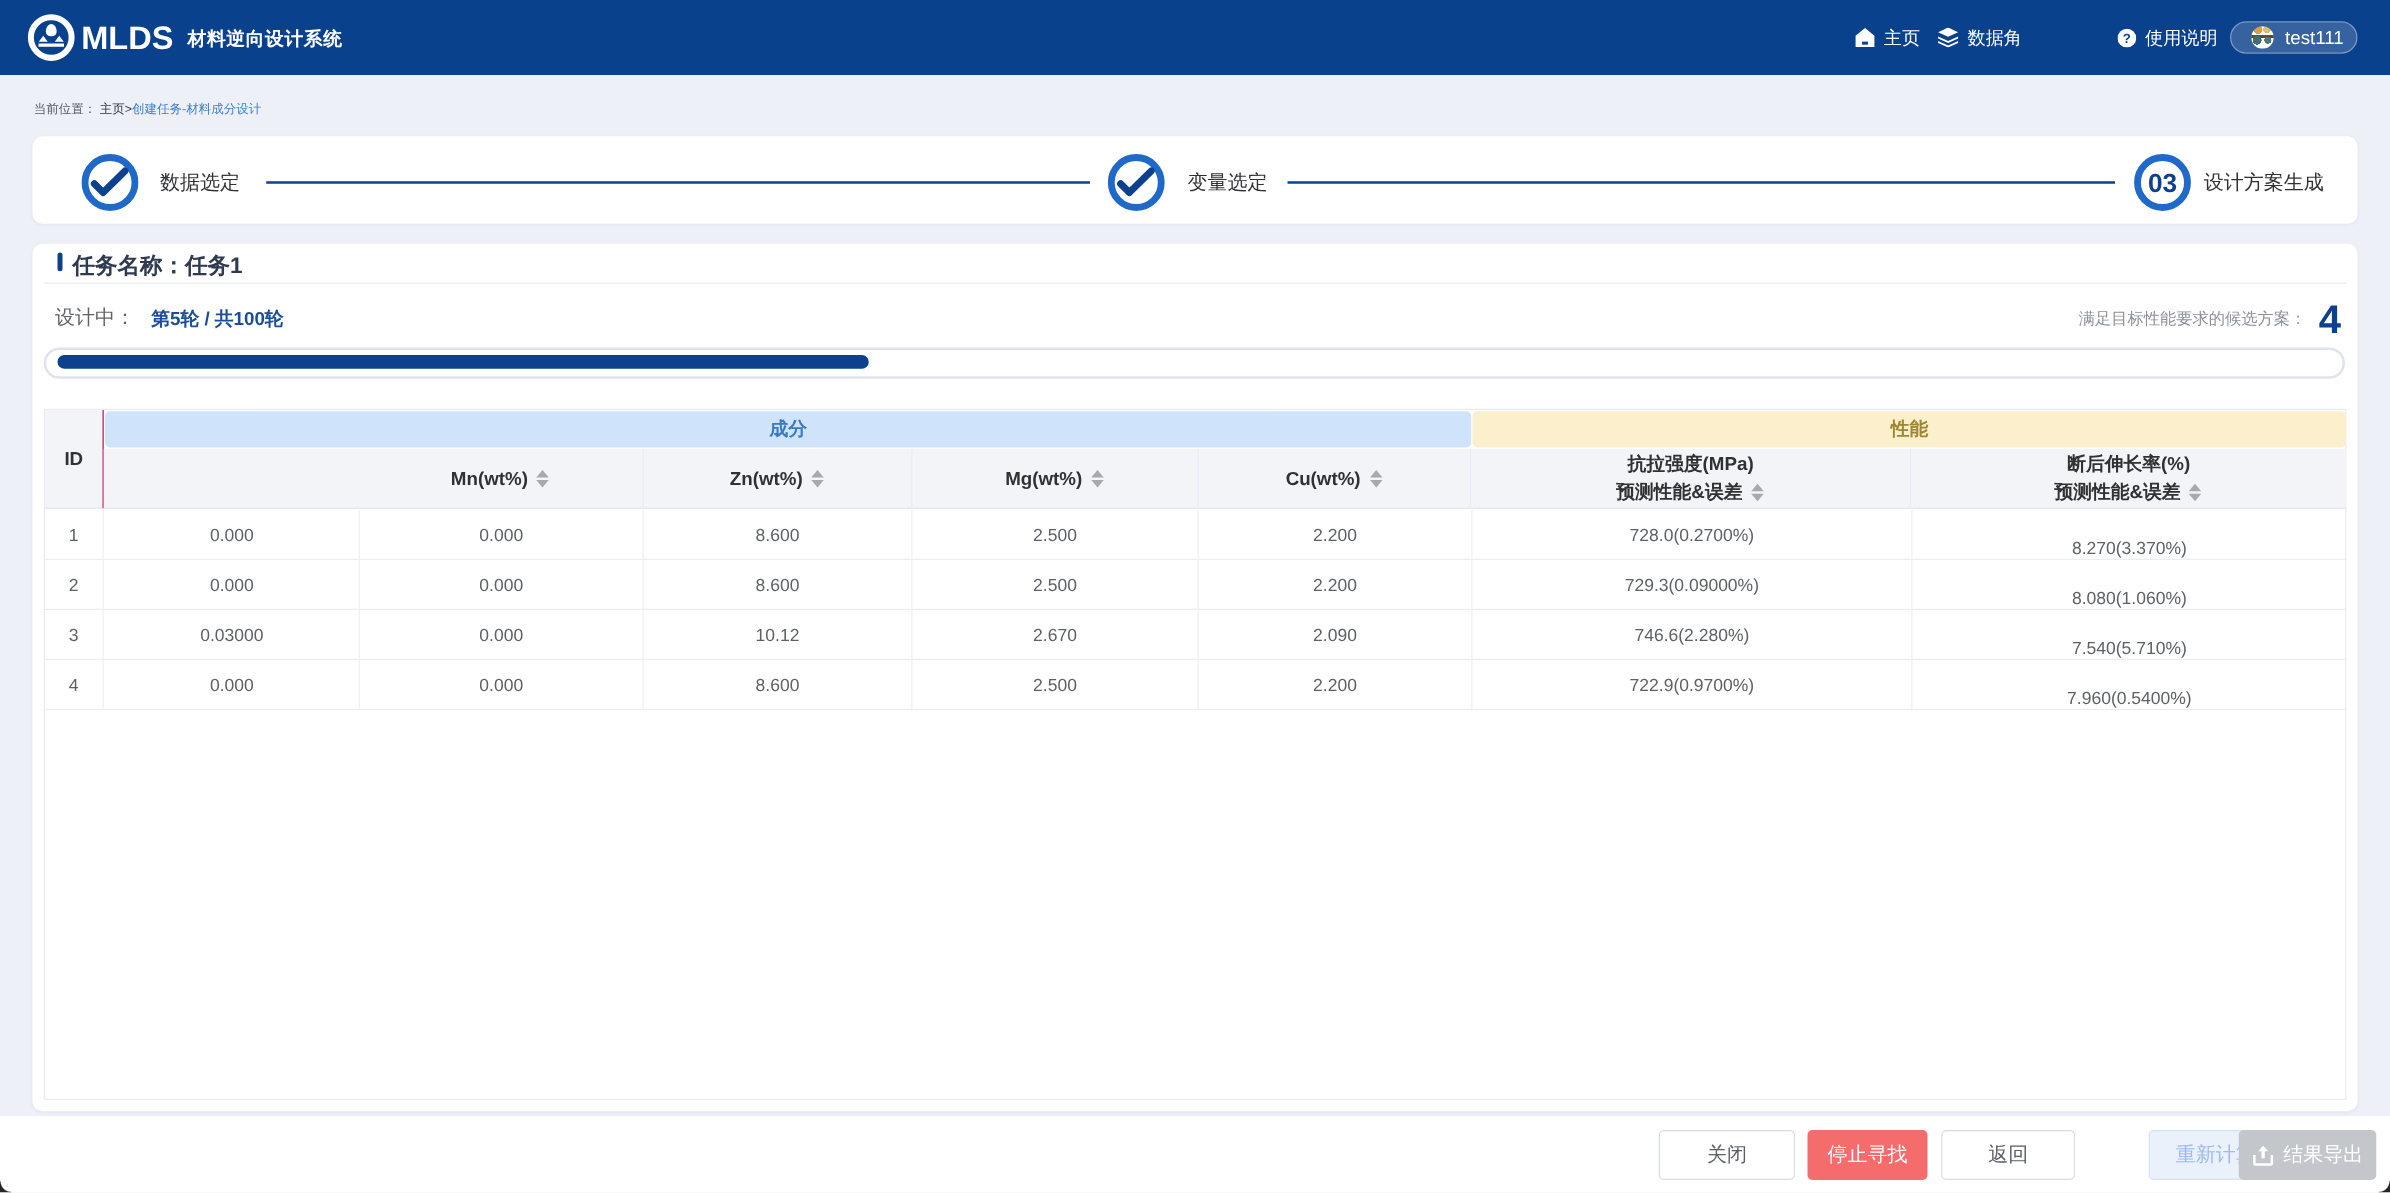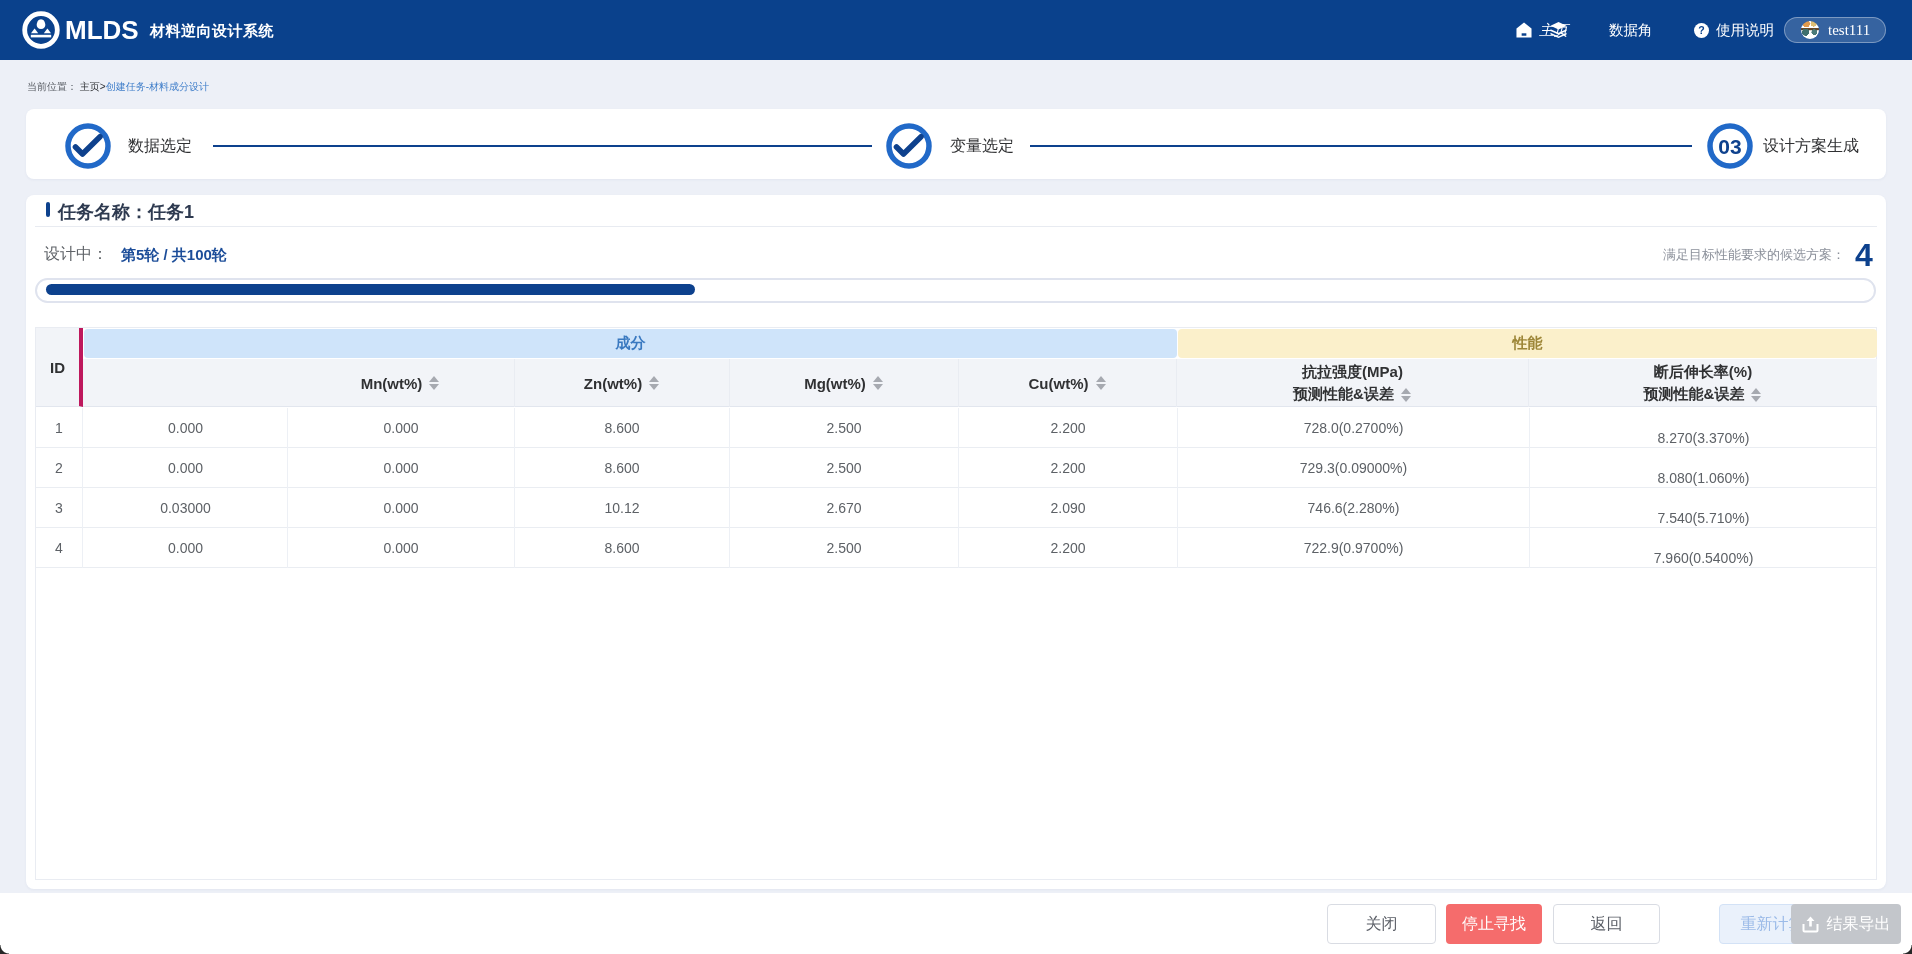--- a/index.html
+++ b/index.html
@@ -6,21 +6,21 @@
   * { margin:0; padding:0; box-sizing:border-box; }
   html,body { width:1912px; height:954px; overflow:hidden; }
   body { font-family:"Liberation Sans", sans-serif; background:#edf0f7; position:relative; }
   
   .navbar { position:absolute; left:0; top:0; width:1912px; height:60px; background:#0a418c;padding-left:16px; }
   .logo-circle { position:absolute; left:22px; top:11px; width:38px; height:38px; }
   .brand { position:absolute; left:65px; top:15px; font-size:26px; font-weight:bold; color:#fff; }
   .brand-sub { position:absolute; left:150px; top:22px; font-size:15px; font-weight:bold; color:#fff; letter-spacing:0.5px; }
   .navitem { position:absolute; top:0; height:60px; display:flex; align-items:center; color:#fff; font-size:14.5px; }
   .navitem svg { margin-right:7px; }
-  .userpill { position:absolute; left:1784px; top:17px; width:102px; height:26px; background:rgba(255,255,255,.18); border:1px solid rgba(255,255,255,.35); border-radius:13px; display:flex; align-items:center;font-family:Liberation Serif, serif; }
+  .userpill { position:absolute; left:1784px; top:17px; width:102px; height:26px; background:rgba(255,255,255,.18); border:1px solid rgba(255,255,255,.35); border-radius:13px; display:flex; align-items:center; }
   .avatar { width:18px; height:18px; border-radius:50%; margin-left:16px; position:relative; overflow:hidden;
     background:
       radial-gradient(circle at 30% 16%, #e09a4e 0 17%, rgba(0,0,0,0) 18%),
       radial-gradient(circle at 70% 14%, #ddbe74 0 15%, rgba(0,0,0,0) 16%),
       radial-gradient(circle at 26% 62%, #3f6f6e 0 20%, rgba(0,0,0,0) 21%),
       radial-gradient(circle at 74% 62%, #4a7a78 0 16%, rgba(0,0,0,0) 17%),
       linear-gradient(to bottom, rgba(0,0,0,0) 40%, #6a4a28 41%, #5a3f22 52%, rgba(0,0,0,0) 53%),
       #ffffff; }
   
   .username { color:#fff; font-size:15px; margin-left:9px; }
@@ -39,21 +39,21 @@
   .title { position:absolute; left:58px; top:200px; font-size:18px; font-weight:bold; color:#2e3a50; }
   .divider { position:absolute; left:35px; top:226px; width:1842px; height:1px; background:#e8ebf1; }
   .designing { position:absolute; left:44px; top:244px; font-size:16px; color:#5f6368; }
   .round { position:absolute; left:121px; top:246px; font-size:15px; font-weight:bold; color:#1c4d99; }
   .candlabel { position:absolute; left:1663px; top:246px; font-size:13px; color:#8b909a; }
   .candnum { position:absolute; left:1855px; top:237px; font-size:32px; font-weight:bold; color:#0d418d; }
   .track { position:absolute; left:35px; top:278px; width:1841px; height:25px; border:2px solid #dfe3ee; border-radius:13px; background:#fff; }
   .bar { position:absolute; left:9px; top:4px; width:649px; height:11px; border-radius:6px; background:#0d418d; }
   
   .tbl { position:absolute; left:35px; top:327px; width:1842px; height:553px; border:1px solid #e9ecf2; background:#fff; }
-  .th-id { position:absolute; left:0; top:0; width:47px; height:79px; background:#f2f4f8; border-right:4px solid #be185d; border-bottom:1px solid #e2e6ee; font-size:15px; font-weight:bold; color:#303133; display:flex; align-items:center; justify-content:center; }
+  .th-id { position:absolute; left:0; top:0; width:47px; height:79px; background:#f2f4f8; border-right:1px solid #be185d; border-bottom:1px solid #e2e6ee; font-size:15px; font-weight:bold; color:#303133; display:flex; align-items:center; justify-content:center; }
   .grp { position:absolute; top:1px; height:29px; border-radius:4px; font-size:15px; font-weight:bold; display:flex; align-items:center; justify-content:center; }
   .grp-comp { left:48px; width:1093px; background:#cfe4fa; color:#3a79c0; }
   .grp-perf { left:1142px; width:699px; background:#fbf0cb; color:#9d8637; }
   .subhead { position:absolute; left:47px; top:31px; width:1794px; height:48px; background:#f2f4f8; border-bottom:1px solid #e2e6ee; }
   .shcell { position:absolute; top:31px; height:48px; display:flex; align-items:center; justify-content:center; font-size:15px; font-weight:bold; color:#303133; border-right:1px solid #e9ecf2; }
   .shcell.last { border-right:none; }
   .caret { display:inline-block; width:11px; height:16px; position:relative; margin-left:7px; }
   .caret:before { content:""; position:absolute; left:0; top:1px; border-left:5.5px solid transparent; border-right:5.5px solid transparent; border-bottom:6.5px solid #a6a9b0; }
   .caret:after { content:""; position:absolute; left:0; bottom:1px; border-left:5.5px solid transparent; border-right:5.5px solid transparent; border-top:6.5px solid #a6a9b0; }
   .row { position:absolute; left:0; width:1840px; height:40px; border-bottom:1px solid #eaedf2; }
@@ -75,28 +75,28 @@
   <div class="navbar">
     <svg class="logo-circle" viewBox="0 0 38 38">
       <circle cx="19" cy="19" r="16.3" fill="none" stroke="#fff" stroke-width="4.8"></circle>
       <path d="M19 8.2 C21.7 8.2 23.3 11.2 23.3 14.1 C23.3 16.5 21.8 18 19 18 C16.2 18 14.7 16.5 14.7 14.1 C14.7 11.2 16.3 8.2 19 8.2 Z" fill="#fff"></path>
       <path d="M12.6 17.6 L16.2 22.3 L9 22.3 Z" fill="#fff"></path>
       <path d="M25.4 17.6 L29 22.3 L21.8 22.3 Z" fill="#fff"></path>
       <path d="M8.8 23.8 L29.2 23.8 L29.2 26.4 L8.8 26.4 Z" fill="#fff"></path>
     </svg>
     <div class="brand">MLDS</div>
     <div class="brand-sub">材料逆向设计系统</div>
-    <div class="navitem" style="left:1516px;font-style:italic;">
+    <div class="navitem" style="left:1484px;">
       <svg width="16" height="16" viewBox="0 0 17 17">
         <path d="M8.5 0.5 L16.5 7 L16.5 16.5 L0.5 16.5 L0.5 7 Z" fill="#fff" rx="2"></path>
         <rect x="6" y="12" width="5" height="2.6" fill="#0a418c"></rect>
       </svg>
       <span>主页</span>
     </div>
-    <div class="navitem" style="left:1550px;gap:35px;">
+    <div class="navitem" style="left:1550px;">
       <svg width="17" height="16" viewBox="0 0 18 18">
         <path d="M9 0 L18 4.2 L9 8.4 L0 4.2 Z" fill="#fff"></path>
         <path d="M0 8.2 L9 12.2 L18 8.2 L18 10 L9 14 L0 10 Z" fill="#fff"></path>
         <path d="M0 12.2 L9 16.2 L18 12.2 L18 14 L9 18 L0 14 Z" fill="#fff"></path>
       </svg>
       <span>数据角</span>
     </div>
     <div class="navitem" style="left:1694px;">
       <svg width="15" height="15" viewBox="0 0 17 17">
         <circle cx="8.5" cy="8.5" r="8.5" fill="#fff"></circle>

